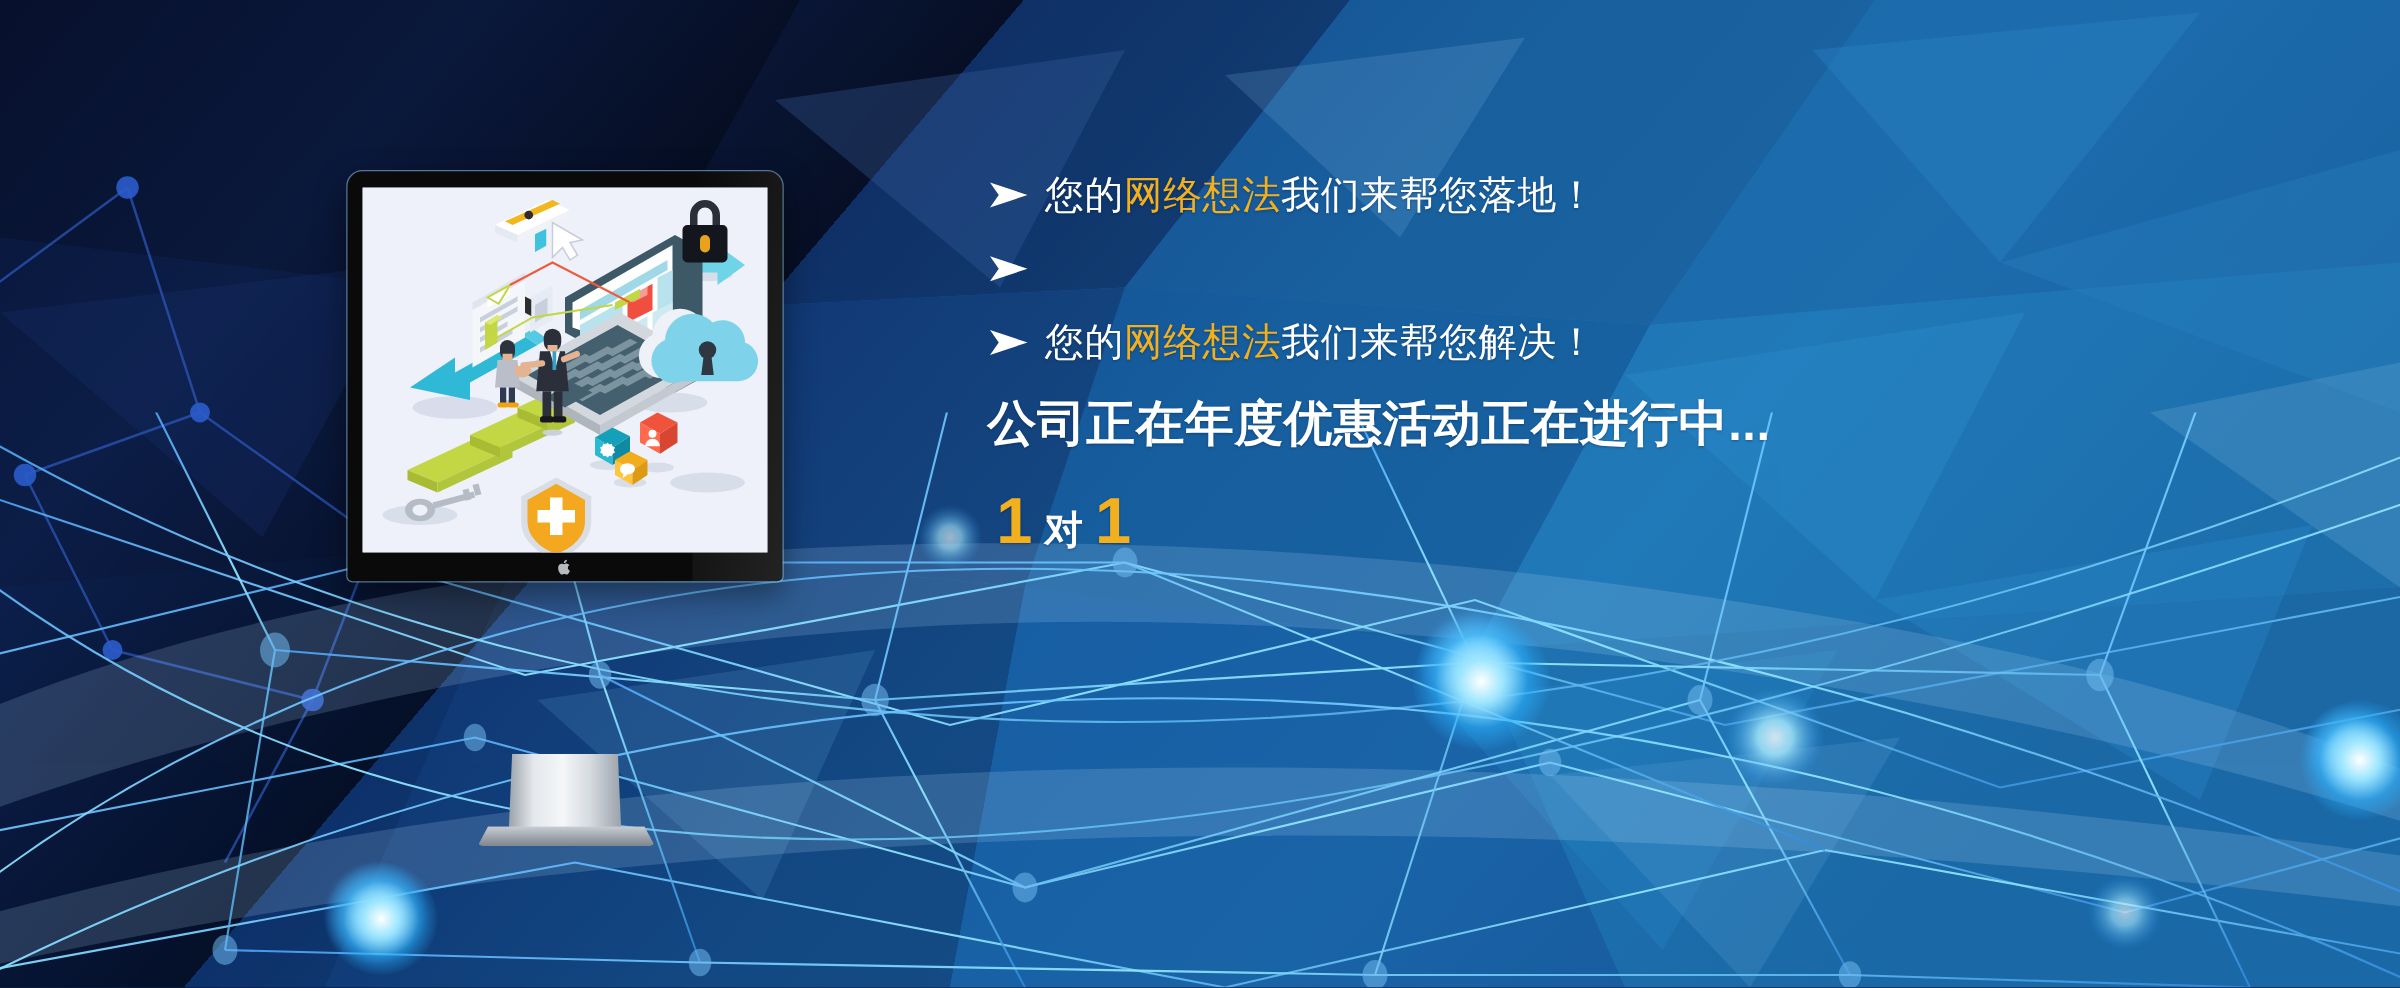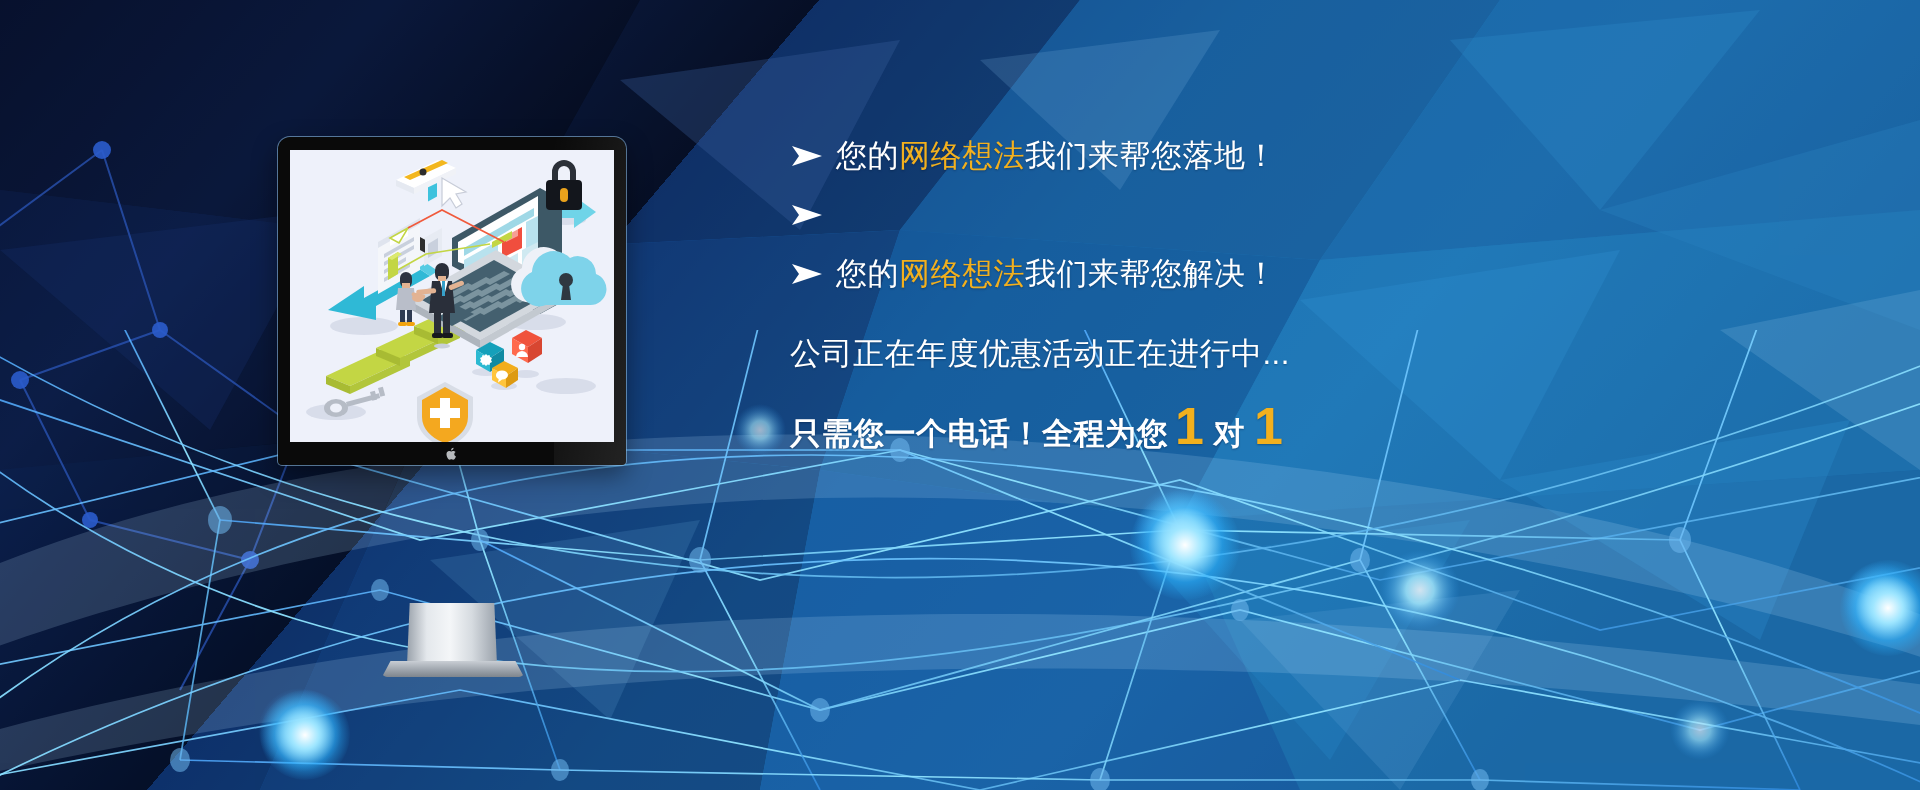--- a/index.html
+++ b/index.html
@@ -41,21 +41,21 @@
   
   .copy{position:absolute;left:790px;top:126px;width:1010px;}
   .bullets{margin:0;padding:0;list-style:none;}
   .bullet{display:flex;align-items:center;height:59px;}
   .arrow{width:46px;flex:0 0 46px;display:flex;align-items:center;}
   .arrow svg{display:block;}
   .bline{font-size:31px;font-weight:normal;color:#ffffff;letter-spacing:.5px;white-space:nowrap;
          text-shadow:0 1px 2px rgba(0,20,50,.35);}
   .hl{color:#f2b01e;}
 
-  .promo{margin-top:30px;font-size:31px;font-weight:normal;color:#ffffff;letter-spacing:.5px;
+  .promo{margin-top:9px;font-size:39px;font-weight:bold;color:#ffffff;letter-spacing:.5px;
          white-space:nowrap;text-shadow:0 1px 2px rgba(0,20,50,.35);}
   .cta{margin-top:28px;font-size:31px;font-weight:bold;color:#ffffff;letter-spacing:.5px;
        white-space:nowrap;display:flex;align-items:baseline;
        text-shadow:0 1px 2px rgba(0,20,50,.35);}
   .big1{color:#f2b01e;font-size:52px;font-weight:bold;line-height:.9;padding:0 7px;}
   .sep{padding:0 2px;}
 </style>
 </head>
 <body>
 
@@ -440,20 +440,19 @@
             <path d="M2 1 L32 11 L2 21 L9 11 Z" fill="#ffffff"></path>
           </svg>
         </span>
         <span class="bline"><span>您的</span><span class="hl">网络想法</span><span>我们来帮您解决！</span></span>
       </li>
     </ul>
 
     <div class="promo">公司正在年度优惠活动正在进行中...</div>
 
     <div class="cta">
-      <span>只需您一个电话！全程为您</span>
       <span class="big1">1</span>
       <span class="sep">对</span>
       <span class="big1">1</span>
     </div>
   </div>
 
 </div>
 
 </body></html>

